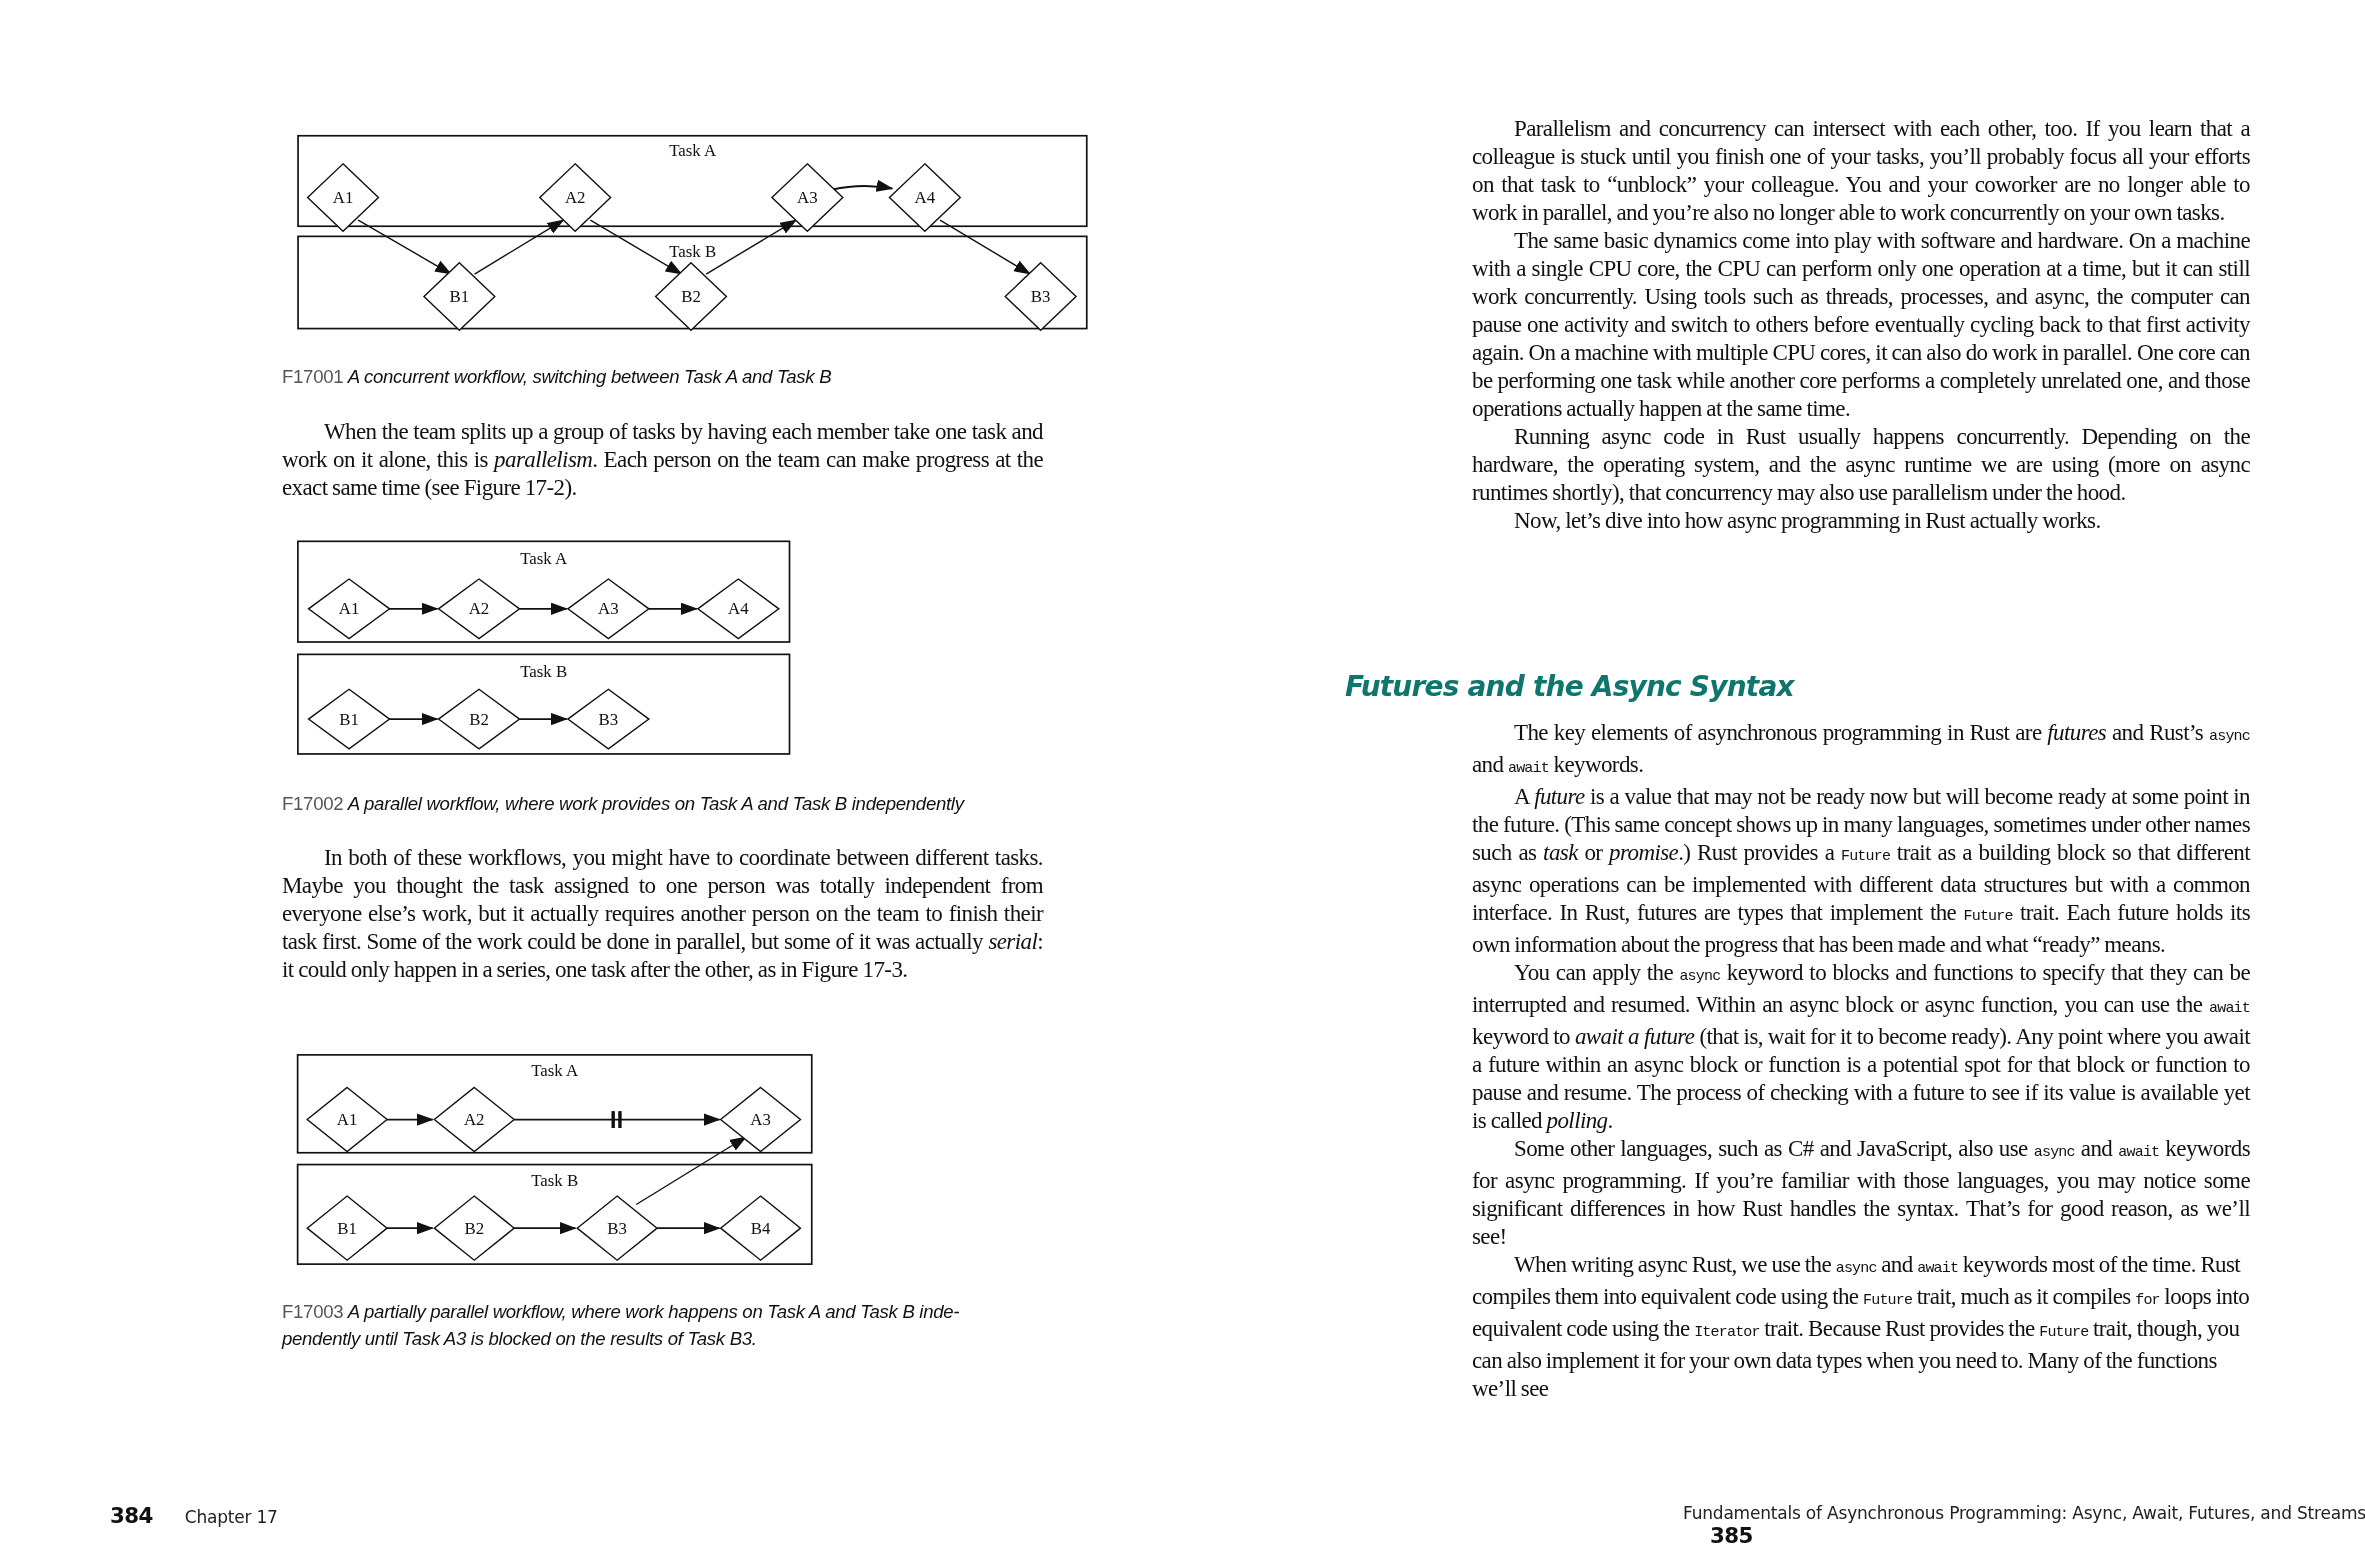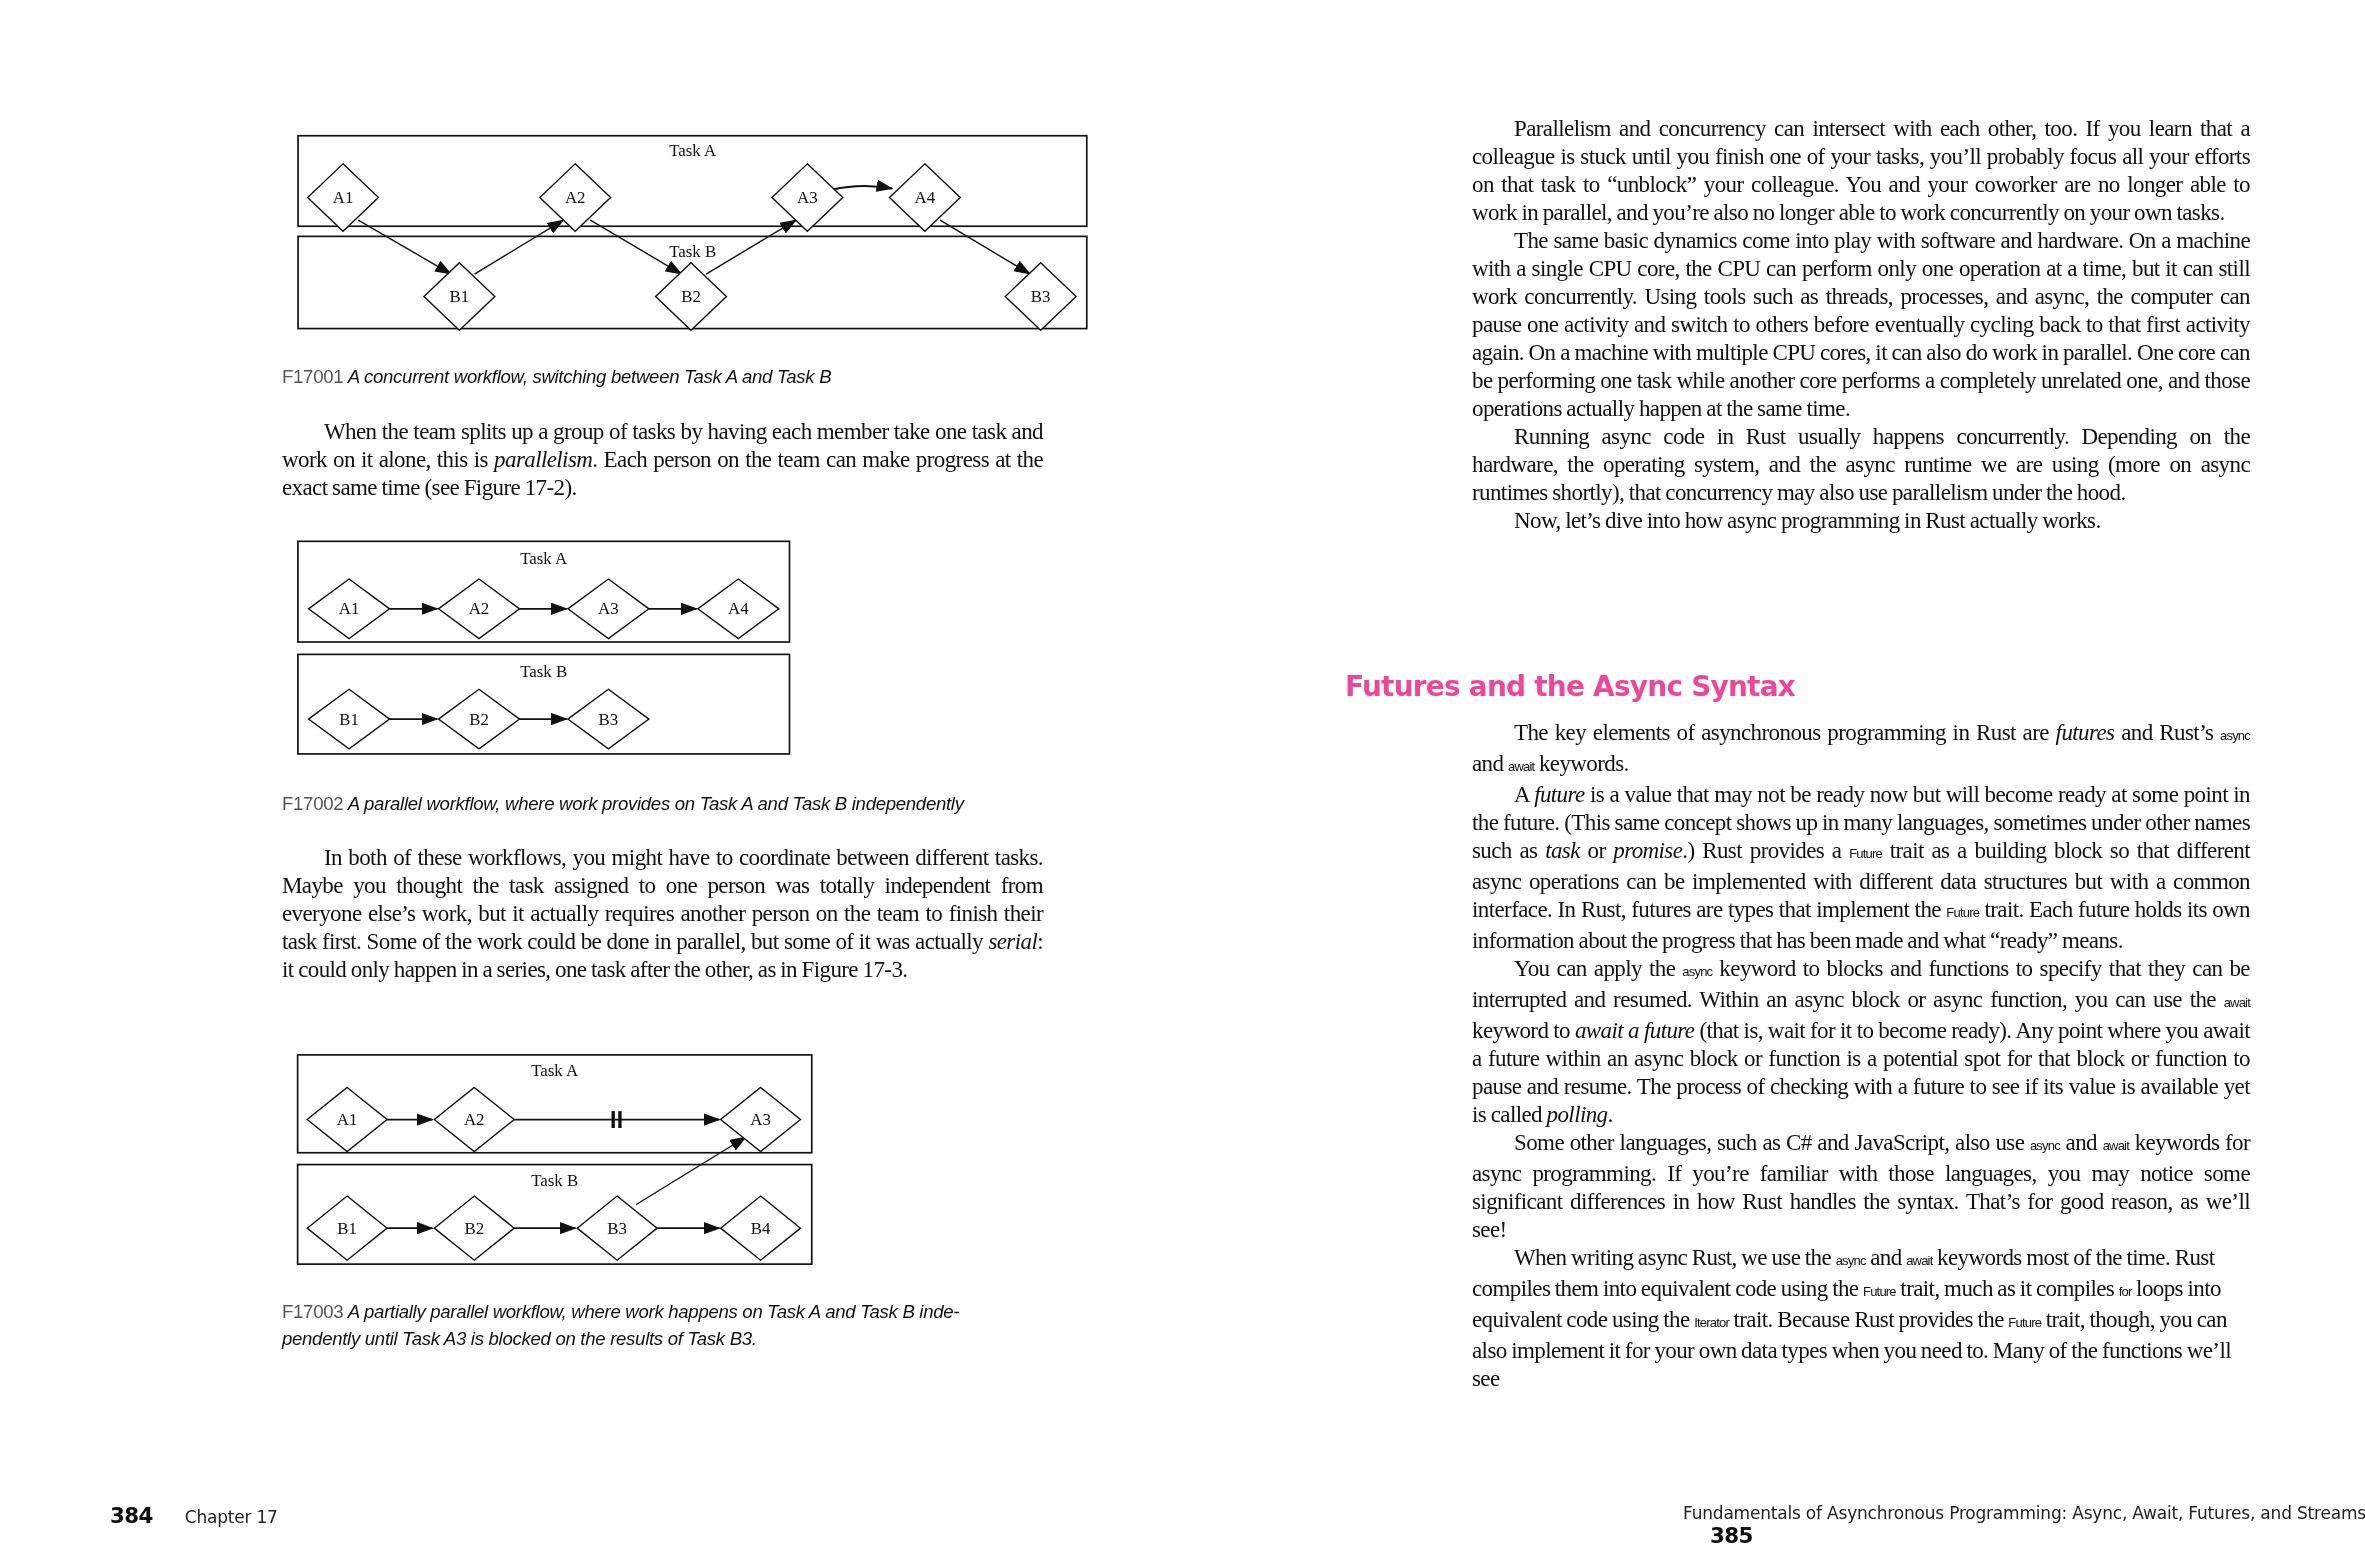--- a/index.html
+++ b/index.html
@@ -28,29 +28,30 @@
     font-family: "Liberation Serif", "DejaVu Serif", serif;
     font-size: 23px;
     line-height: 28px;
     color: #111;
     text-align: justify;
     letter-spacing: -0.6px;
     word-spacing: -0.6px;
   }
   .body p { margin: 0; text-indent: 42px; }
   .body em { font-style: italic; }
-  .body code { font-family: Liberation Sans, sans-serif; font-size: 13px; letter-spacing: -0.8px; }
+  .body code { font-family: Liberation Mono, monospace; font-size: 15px; letter-spacing: -0.8px; }
 
   .heading {
     position: absolute;
     font-family: "DejaVu Sans", "Liberation Sans", sans-serif;
     font-weight: bold;
     font-size: 28px;
     letter-spacing: -0.8px;
-    color: #ec4899;
+    color: #0f766e;
+    font-style: italic;
   }
 
   .folio {
     position: absolute;
     top: 1487px;
     font-family: "DejaVu Sans", "Liberation Sans", sans-serif;
   }
   .folio .num { font-weight: bold; font-size: 21.4px; letter-spacing: -0.6px; }
   .folio .running { font-size: 17px; color: #222; letter-spacing: -0.2px; }
 </style>

